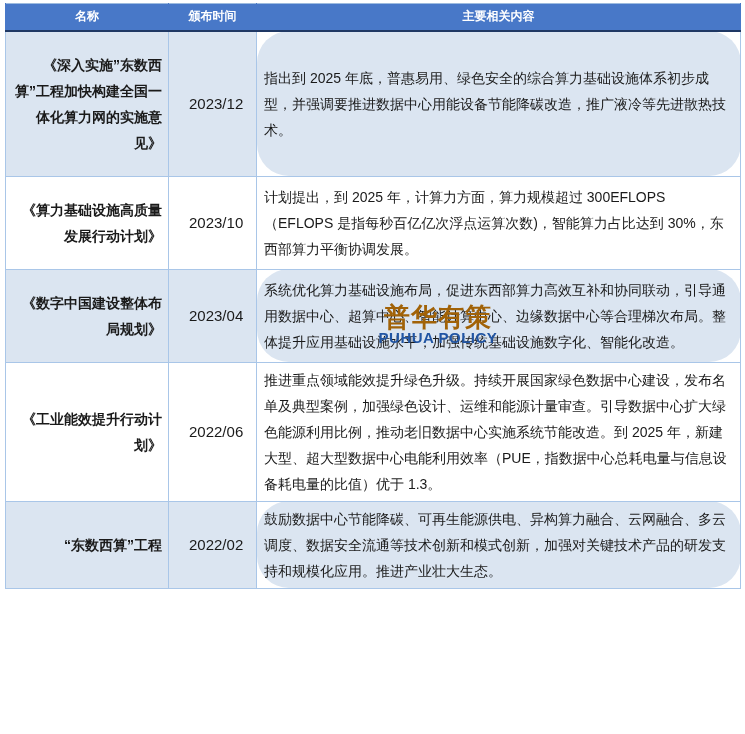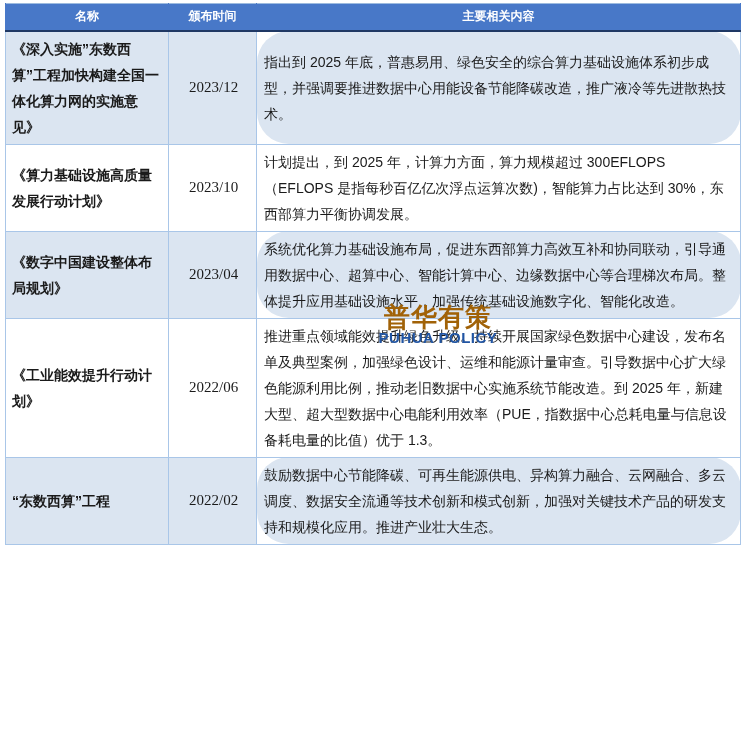--- a/index.html
+++ b/index.html
@@ -35,29 +35,28 @@
   tbody td {
     border: 1px solid #a9c6e8;
     vertical-align: middle;
     color: #1a1a1a;
   }
   tbody tr:nth-child(odd) td { background: #dbe5f1; }
   tbody tr:nth-child(even) td { background: #ffffff; }
   td.name {
     font-size: 14px;
     font-weight: bold;
-    text-align: left;
+    text-align: right;
     line-height: 26px;
-    padding: 4px 6px;
+    padding: 20px 6px;
   }
   td.date {
     font-size: 15px;
     text-align: right;
     padding: 20px;
-    font-family: Liberation Serif, serif;
   }
   td.content {
     font-size: 14px;
     line-height: 26px;
     text-align: left;
     padding: 4px 8px 4px 7px;
     border-radius: 32px;
   }
   .watermark {
     position: absolute;

